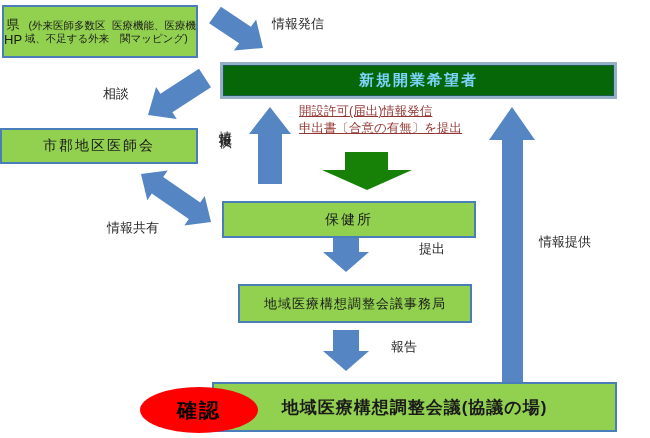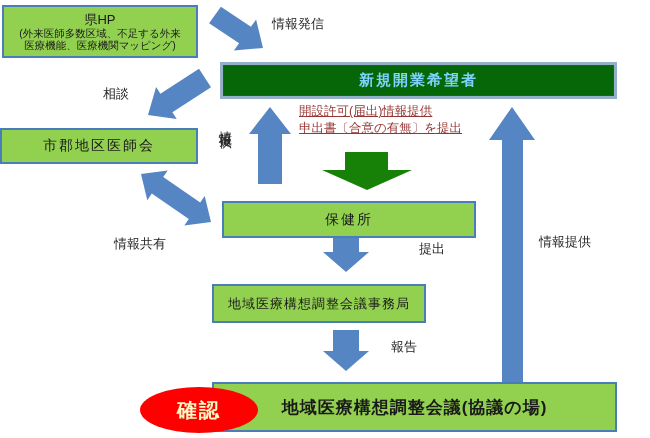--- a/index.html
+++ b/index.html
@@ -10,47 +10,47 @@
     color:#222;
   }
   #arrows { position:absolute; left:0; top:0; width:650px; height:438px; }
   .gbox {
     position:absolute; box-sizing:border-box;
     background:var(--light-green);
     border:2px solid var(--box-border-blue);
     display:flex; align-items:center; justify-content:center;
     text-align:center; color:#1a1a1a;
   }
-  .box-kenhp { left:2px; top:5px; width:196px; height:53px; flex-direction:column; padding:1px 0; }
+  .box-kenhp { left:2px; top:5px; width:196px; height:53px; flex-direction:row; padding:1px 0; }
   .box-kenhp .t1 { font-size:13px; line-height:15px; }
   .box-kenhp .t2 { font-size:10.5px; line-height:12.5px; }
   .box-shinki {
     position:absolute; box-sizing:border-box;
     left:220px; top:62px; width:397px; height:37px;
     background:var(--dark-green);
     border:3px solid var(--dark-green-border);
     box-shadow: inset 0 0 0 1px #1b5a4e;
     display:flex; align-items:center; justify-content:center;
     color:#7dd3fc; font-weight:bold; font-size:15px; letter-spacing:2px;
   }
   .box-ishikai { left:0px; top:128px; width:198px; height:36px; font-size:14px; letter-spacing:2px; }
   .box-hokenjo { left:222px; top:192px; width:254px; height:37px; font-size:14px; letter-spacing:2px;margin-top:9px; }
-  .box-jimu    { left:212px; top:284px; width:214px; height:39px; font-size:13px; letter-spacing:1px; }
+  .box-jimu    { left:238px; top:284px; width:234px; height:39px; font-size:13px; letter-spacing:1px; }
   .box-kaigi   { left:212px; top:382px; width:405px; height:50px; font-size:17px; font-weight:bold; letter-spacing:1px; border-width:2.5px; }
   .ellipse-kakunin {
     position:absolute; left:140px; top:387px; width:118px; height:46px;
     background:var(--ellipse-red); border-radius:50%;
     display:flex; align-items:center; justify-content:center;
-    color:#fef9c3; font-weight:bold; font-size:20px; letter-spacing:2px;
+    color:#000000; font-weight:bold; font-size:20px; letter-spacing:2px;
     z-index:3;
   }
   .lbl { position:absolute; font-size:13px; line-height:16px; color:#262626; white-space:nowrap; }
   .lbl-joho-hasshin { left:272px; top:7px;margin-top:9px; }
   .lbl-sodan { left:103px; top:86px; }
-  .lbl-joho-kyoyu { left:114px; top:220px;margin-top:16px; }
+  .lbl-joho-kyoyu { left:107px; top:220px; }
   .lbl-teishutsu { left:391px; top:241px;margin-left:28px; }
   .lbl-hokoku { left:391px; top:339px; }
   .lbl-hitsuyo { left:539px; top:234px; }
   .lbl-joho-teikyo {
     left:217px; top:120px;
     writing-mode:vertical-rl; text-orientation:upright;
     letter-spacing:2px; font-size:13px;
   }
   .red-note {
     position:absolute; left:299px; top:103px;
@@ -110,17 +110,17 @@
   <div class="lbl lbl-joho-teikyo">情報提供</div>
   <div class="lbl lbl-joho-kyoyu">情報共有</div>
   <div class="lbl lbl-teishutsu">提出</div>
   <div class="lbl lbl-hokoku">報告</div>
 
   <div class="lbl lbl-hitsuyo">
     <div>情報提供</div>
   </div>
 
   <div class="red-note">
-    <div>開設許可(届出)情報提供</div>
+    <div>開設許可(届出)情報発信</div>
     <div>申出書〔合意の有無〕を提出</div>
   </div>
 
 </div>
 
 </body></html>

